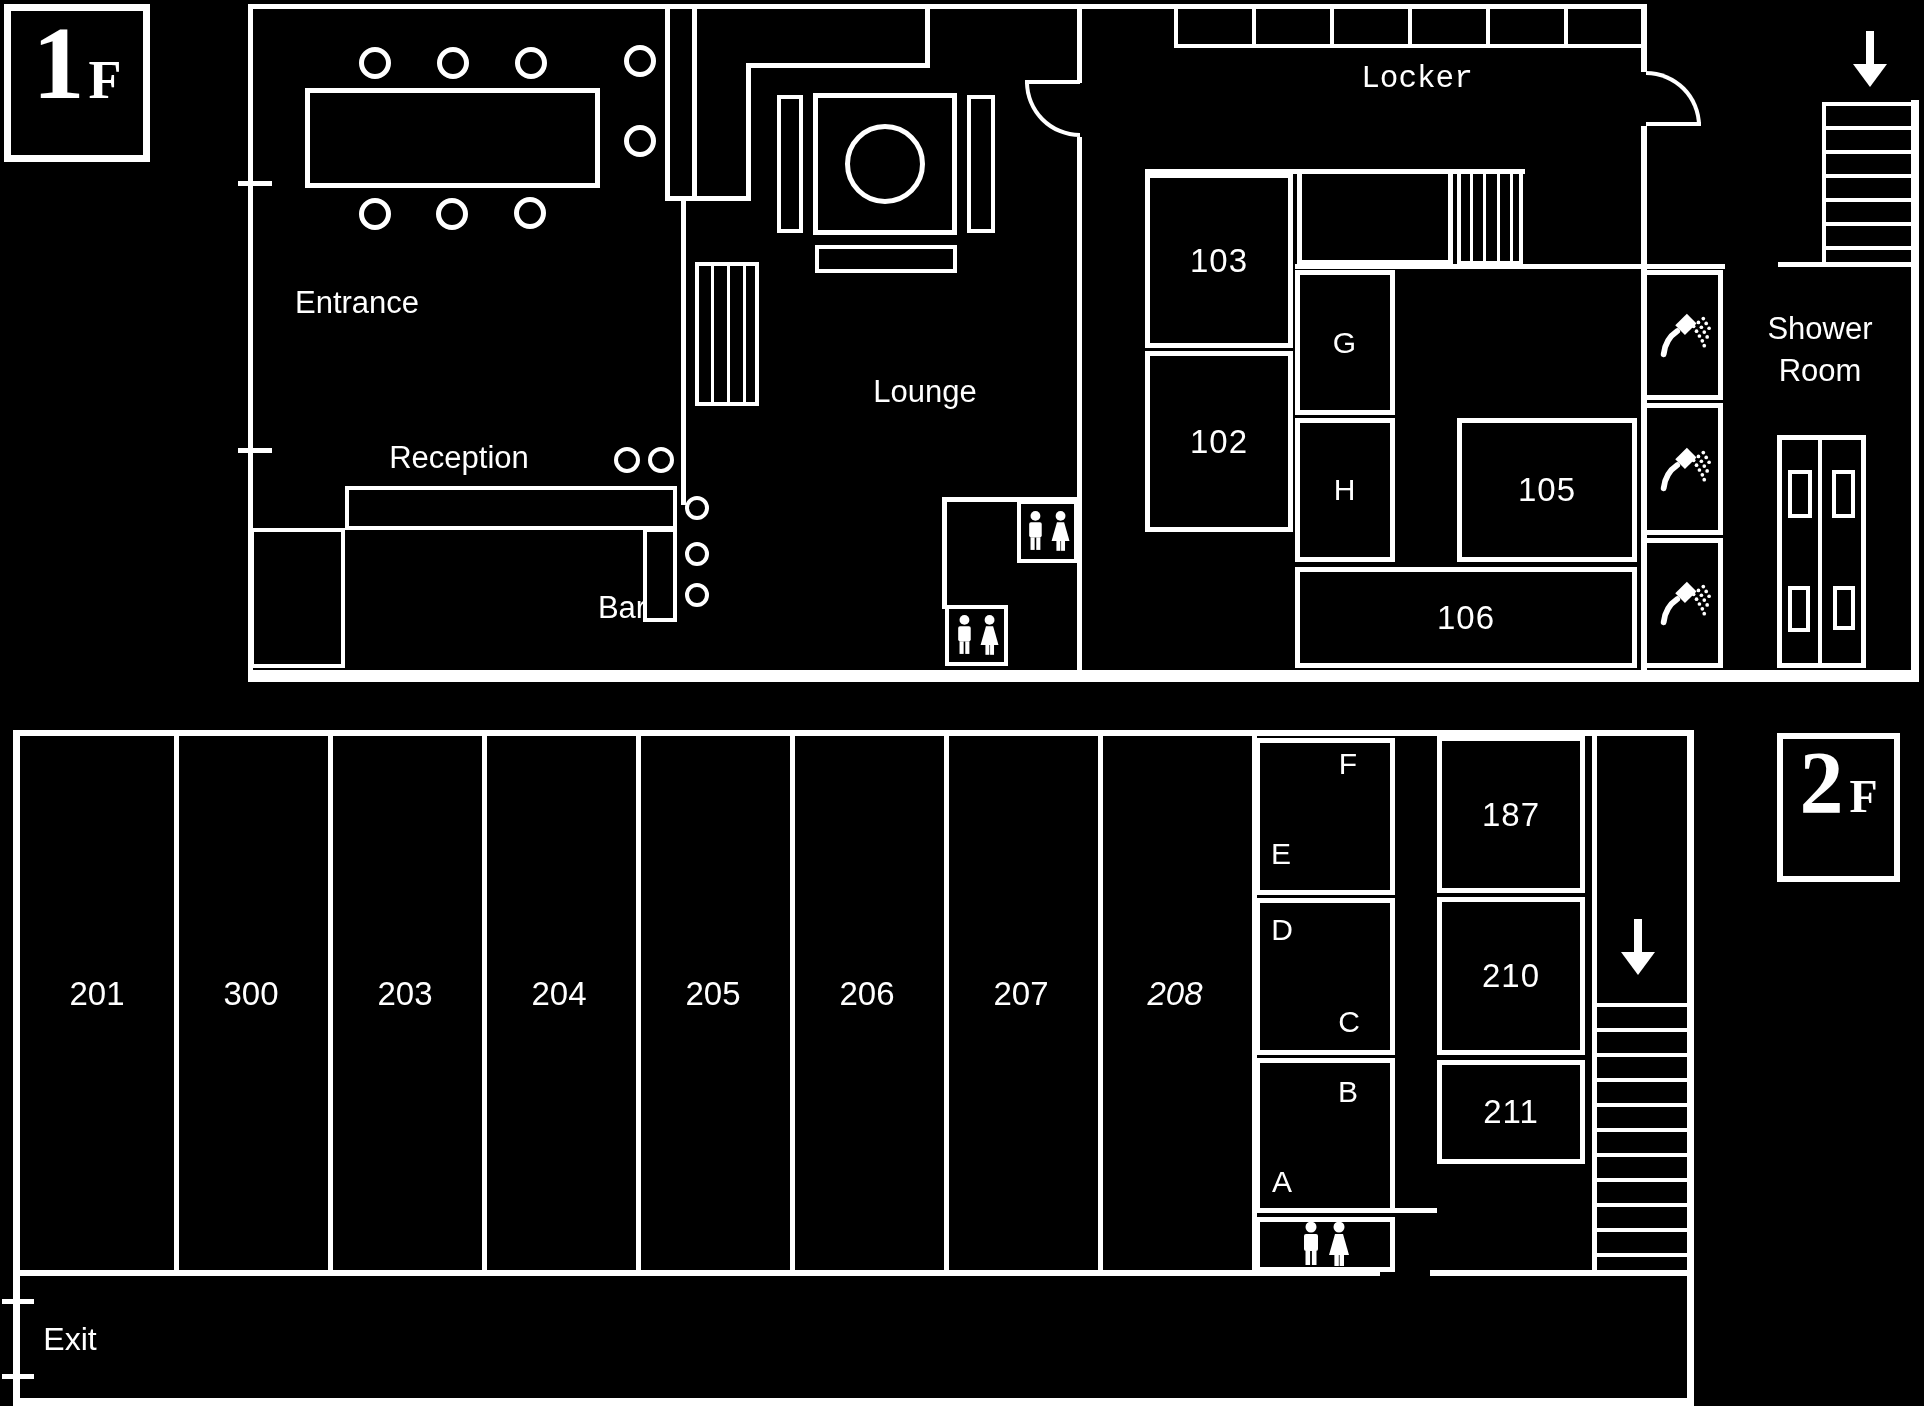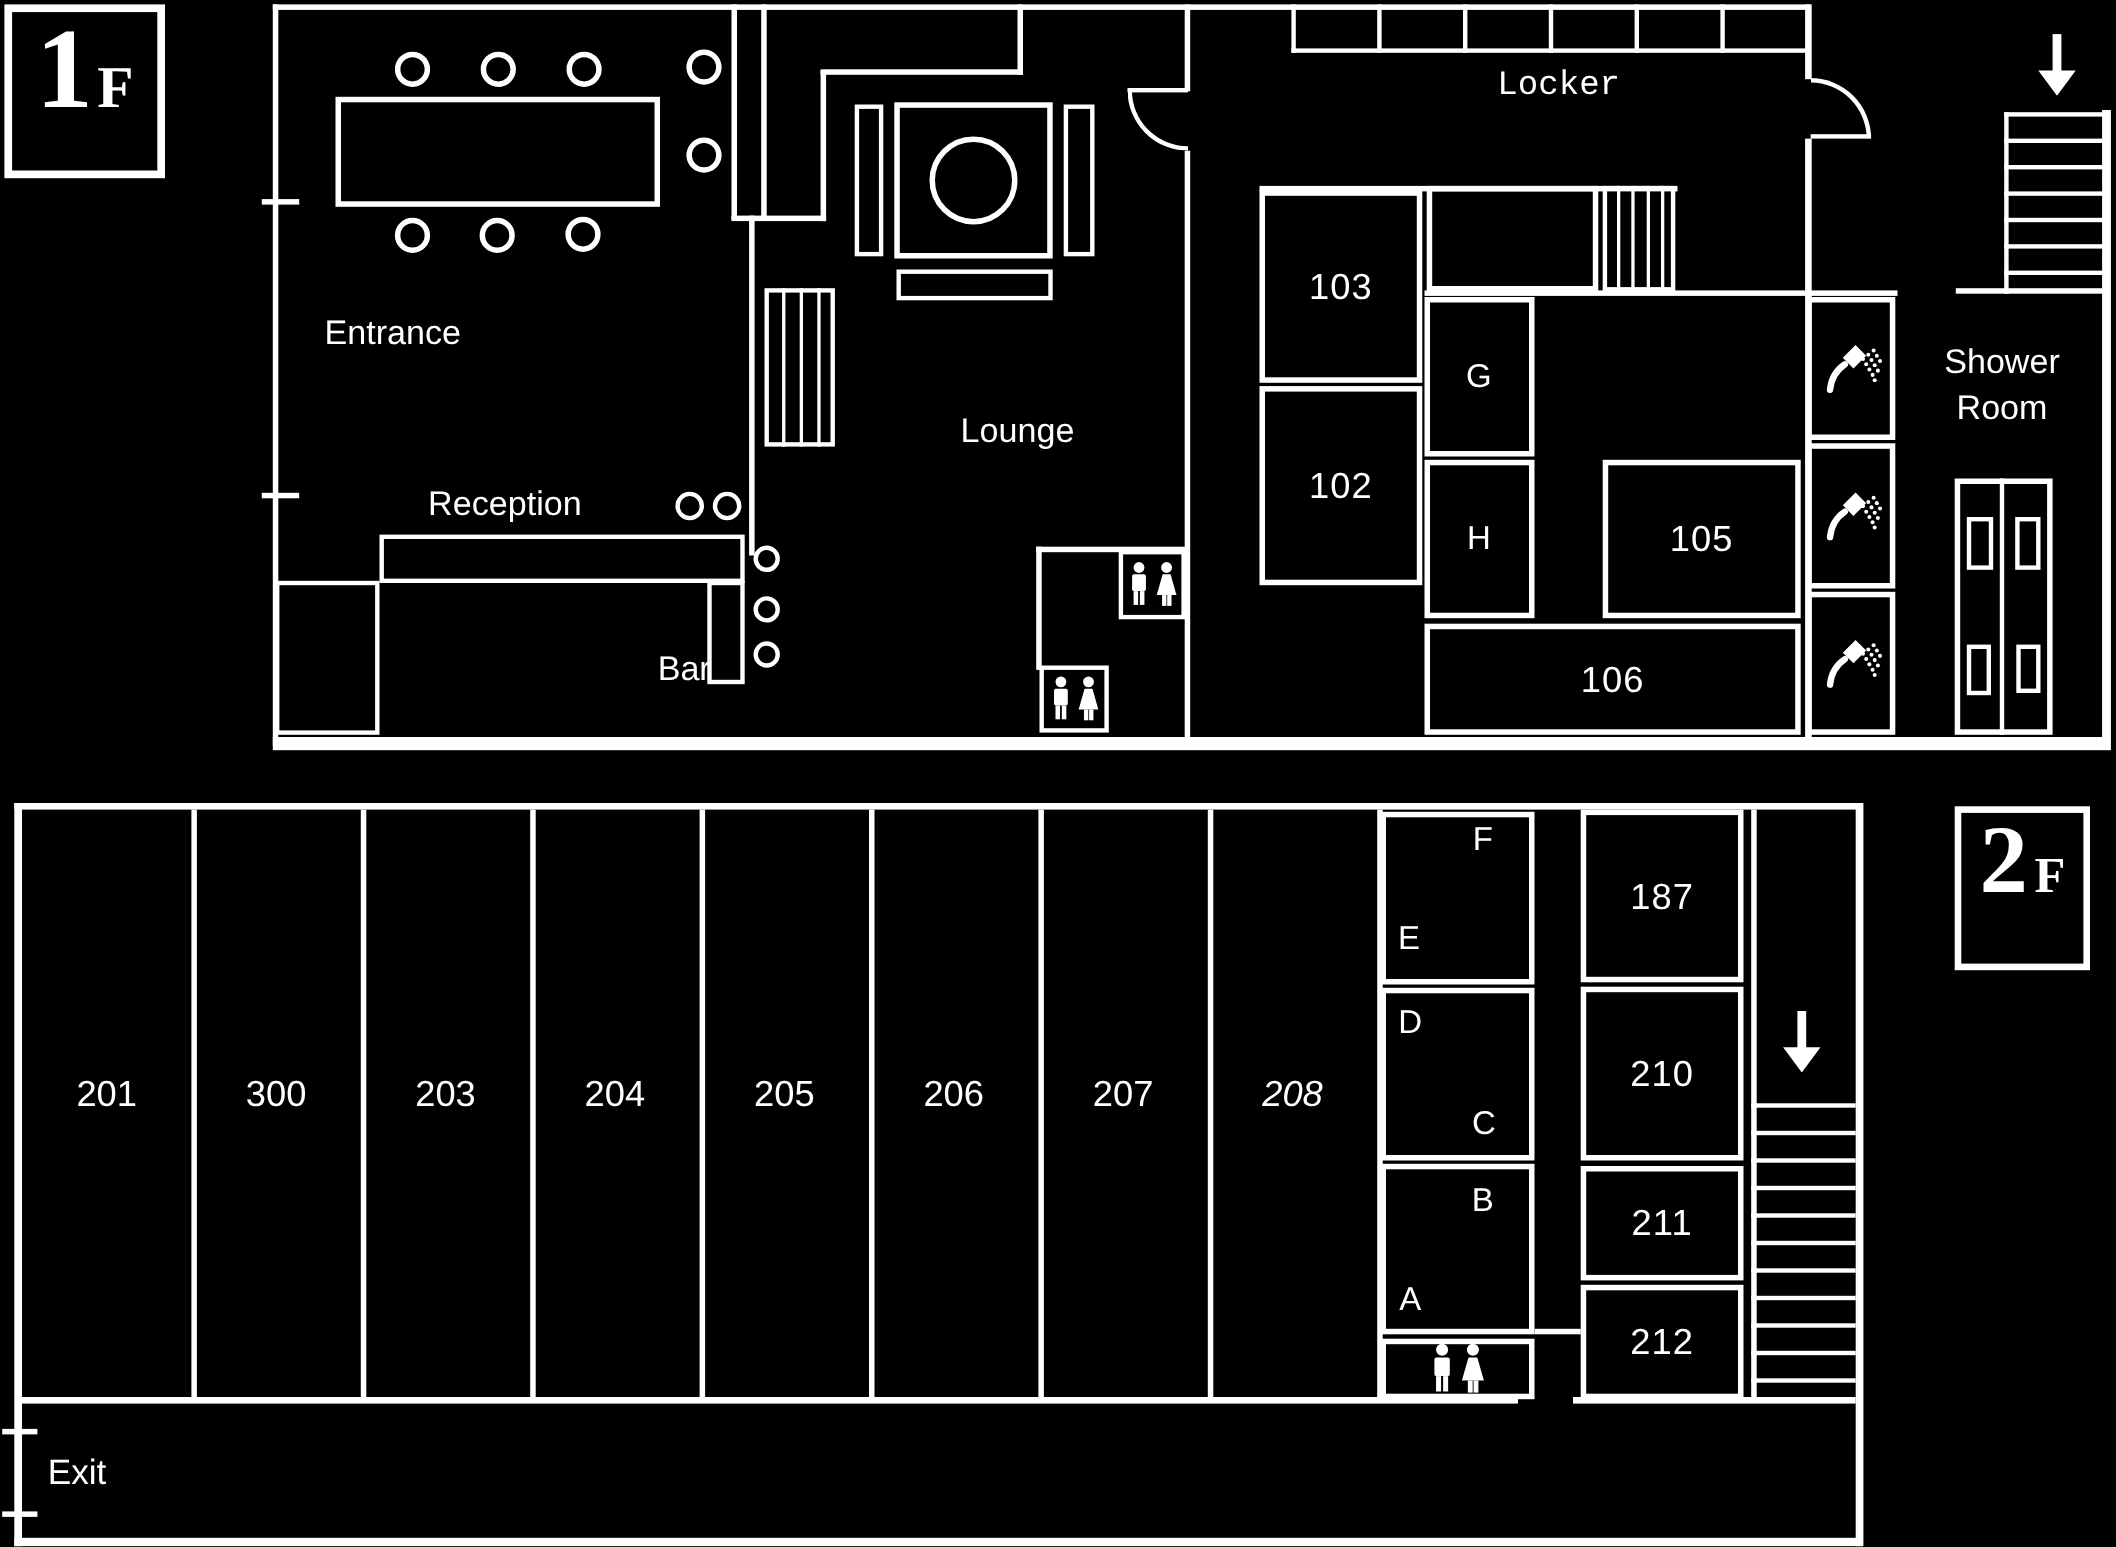--- a/index.html
+++ b/index.html
@@ -279,23 +279,20 @@
     </div>
     <div class="box" style="left: 1437px; top: 736px; width: 148px; height: 157px; border-width: 5px;">
       <span class="room-label">187</span>
     </div>
     <div class="box" style="left: 1437px; top: 897px; width: 148px; height: 158px; border-width: 5px; text-align: right;">
       <span class="room-label">210</span>
     </div>
     <div class="box" style="left: 1437px; top: 1060px; width: 148px; height: 104px; border-width: 5px;">
       <span class="room-label">211</span>
     </div>
-    <div class="box" style="left: 1437px; top: 1168px; width: 148px; height: 104px; border-width: 5px;">
-      <span class="room-label">212</span>
-    </div>
     <div class="box" style="left: 1255px; top: 738px; width: 140px; height: 157px; border-width: 5px;"></div>
     <div class="box" style="left: 1255px; top: 898px; width: 140px; height: 157px; border-width: 5px;"></div>
     <div class="box" style="left: 1255px; top: 1058px; width: 140px; height: 155px; border-width: 5px;"></div>
     <div class="box" style="left: 1255px; top: 1217px; width: 140px; height: 55px; border-width: 5px;"></div>
     <div class="icon" style="left: 1325px; top: 1244.5px;">
       <svg width="53" height="48" viewBox="0 0 52 48" xmlns="http://www.w3.org/2000/svg">
         <circle cx="12" cy="6" r="5.5" fill="#fff"></circle>
         <rect x="5" y="13" width="14" height="17" rx="2" fill="#fff"></rect>
         <rect x="6.5" y="30" width="4.6" height="14" fill="#fff"></rect>
         <rect x="12.9" y="30" width="4.6" height="14" fill="#fff"></rect>

